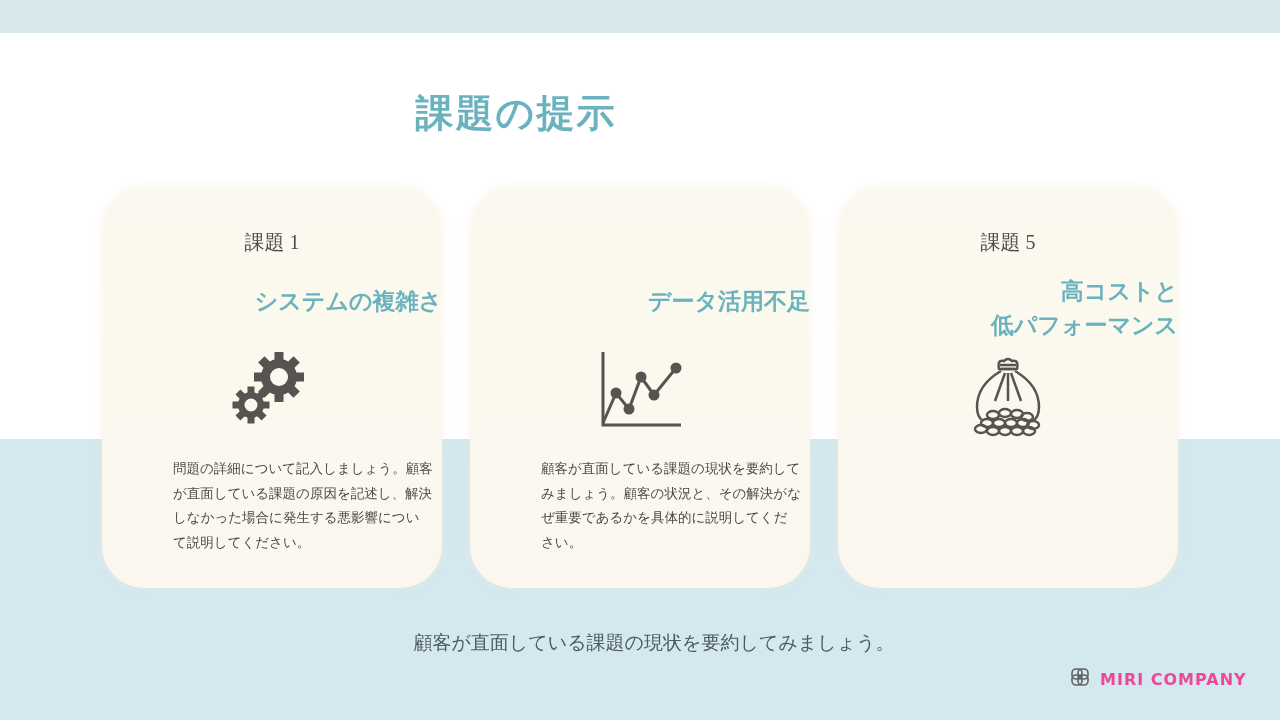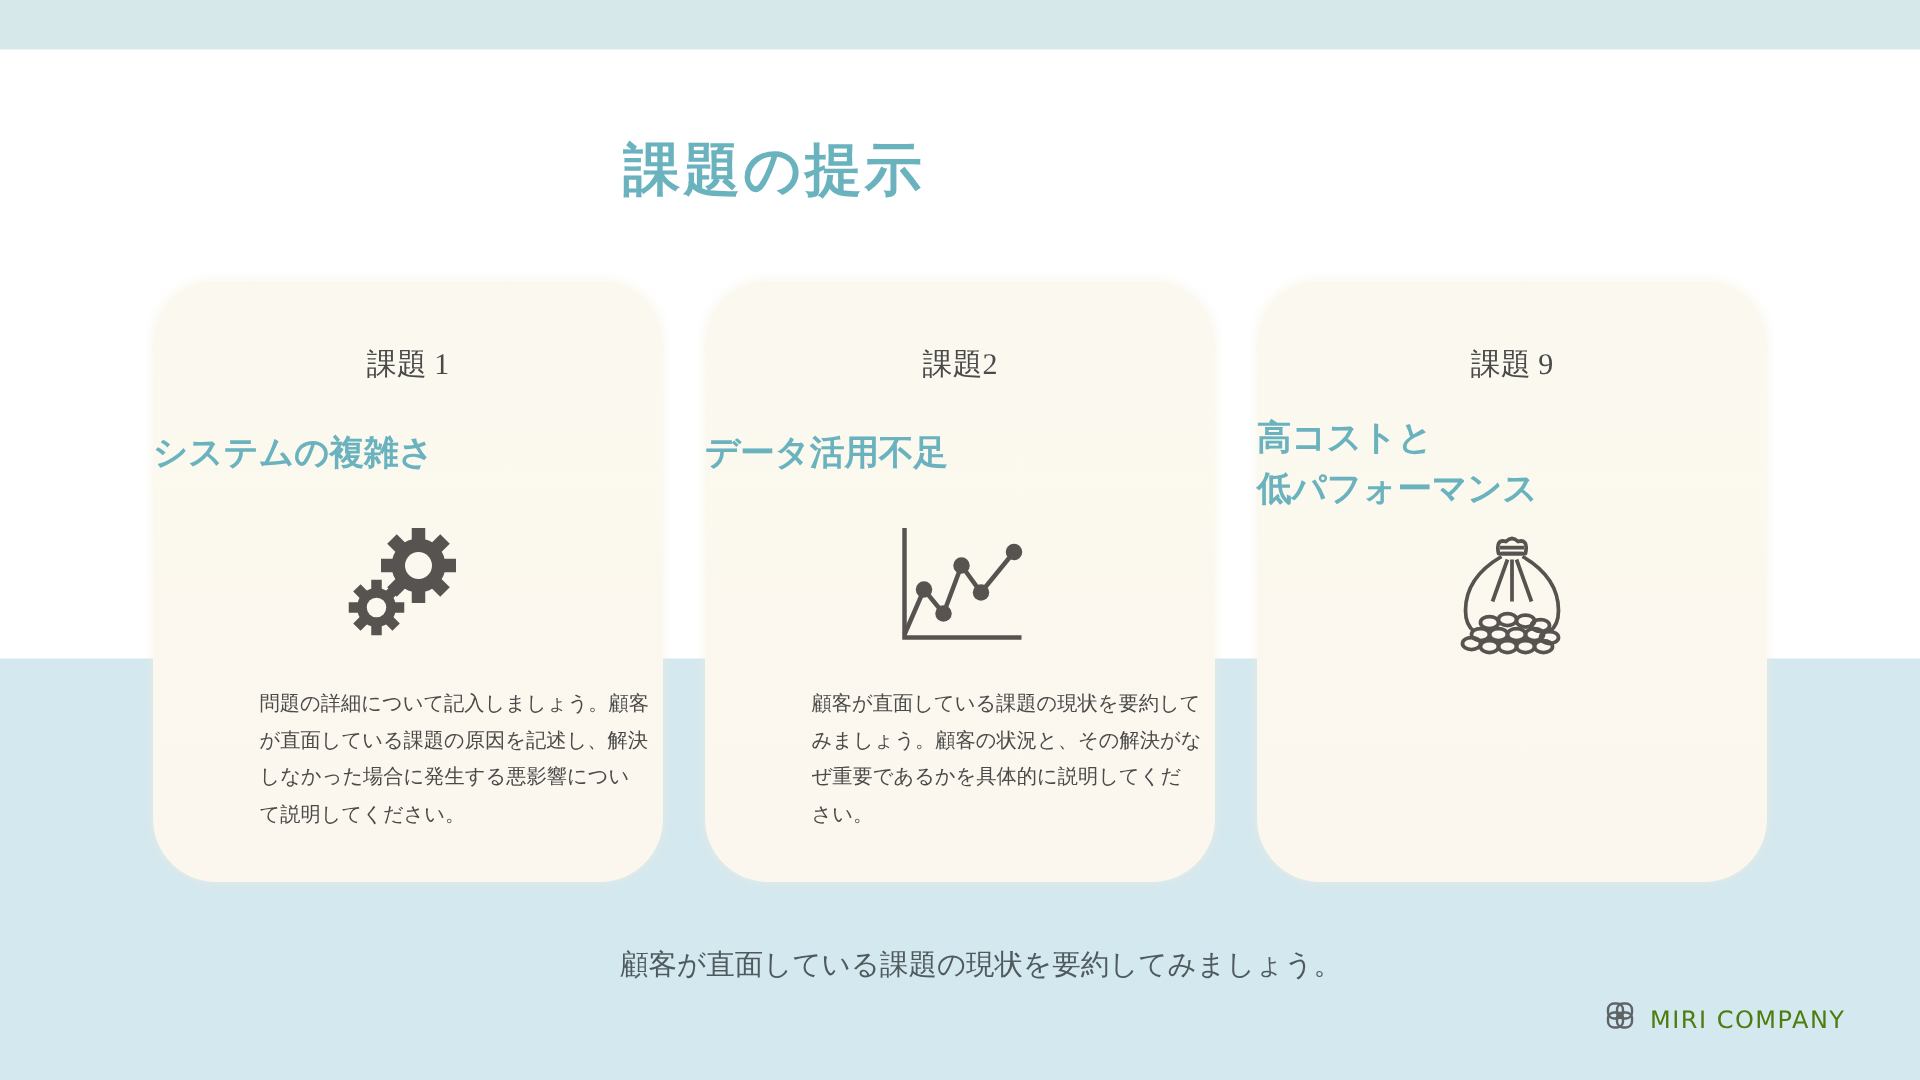--- a/index.html
+++ b/index.html
@@ -32,42 +32,42 @@
     }
     .card.c1 { left: 102px; }
     .card.c2 { left: 470px; }
     .card.c3 { left: 838px; }
     .card-label {
       position: absolute; top: 42px; left: 0; width: 100%;
       text-align: center; font-size: 20px; color: #4a4a4a;
     }
     .card-heading {
       position: absolute; top: 98px; left: 0; width: 100%;
-      text-align: left; font-size: 23px; font-weight: bold;
+      text-align: right; font-size: 23px; font-weight: bold;
       color: #6ab3be; line-height: 34px; white-space: pre-line;
     }
     .c3 .card-heading { top: 88px; }
     .card-icon {
       position: absolute; left: 50%; transform: translateX(-50%);
       top: 160px; width: 90px; height: 85px;
     }
     .card-body {
       position: absolute; top: 270px; left: 43px; width: 260px;
       font-size: 13.5px; line-height: 24.5px; color: #4a4a4a; margin-left: 28px;
     }
     .summary {
       position: absolute; left: 0; top: 630px; width: 1280px;
       text-align: center; font-size: 19px; color: #4f5a5e; padding-left: 28px;
     }
     .brand {
       position: absolute; left: 1070px; top: 668px; height: 22px;
       display: flex; align-items: center; gap: 10px;
     }
     .brand-name {
-      font-size: 16px; color: #4d7c0f; letter-spacing: 1px;
+      font-size: 16px; color: #ec4899; letter-spacing: 1px; font-weight: bold;
     }
   </style>
 </head>
 <body>
 
 <div class="top-band"></div>
 <div class="bottom-band"></div>
 
 <h1 class="title">課題の提示</h1>
 
@@ -103,42 +103,41 @@
           <rect x="10.5" y="-3.5" width="8" height="7" transform="rotate(45)"></rect>
           <circle r="6.5" fill="#fbf9ef"></circle>
         </g>
       </g>
     </svg>
   </div>
   <div class="card-body">問題の詳細について記入しましょう。顧客が直面している課題の原因を記述し、解決しなかった場合に発生する悪影響について説明してください。</div>
 </div>
 
 <div class="card c2">
-  <div class="card-label">課題2</div>
   <div class="card-heading">データ活用不足</div>
   <div class="card-icon">
     <svg width="90" height="85" viewBox="0 0 90 85">
       <g stroke="#575350" stroke-width="3" fill="none">
         <polyline points="8,5 8,78 86,78"></polyline>
         <polyline points="8,76 21,46 34,62 46,30 59,48 81,21"></polyline>
       </g>
       <g fill="#575350">
         <circle cx="21" cy="46" r="5.5"></circle>
         <circle cx="34" cy="62" r="5.5"></circle>
         <circle cx="46" cy="30" r="5.5"></circle>
         <circle cx="59" cy="48" r="5.5"></circle>
         <circle cx="81" cy="21" r="5.5"></circle>
       </g>
     </svg>
   </div>
   <div class="card-body">顧客が直面している課題の現状を要約してみましょう。顧客の状況と、その解決がなぜ重要であるかを具体的に説明してください。</div>
 </div>
 
 <div class="card c3">
-  <div class="card-label">課題 9</div>
+  <div class="card-label">課題 5</div>
   <div class="card-heading">高コストと
 低パフォーマンス</div>
   <div class="card-icon" style="top:168px;">
     <svg width="90" height="85" viewBox="0 0 90 85">
       <g stroke="#575350" stroke-width="2.5" fill="none" stroke-linejoin="round">
         <path d="M36,14 Q34,4 41,6 Q45,2 49,6 Q56,4 54,14 Z"></path>
         <line x1="37" y1="10" x2="53" y2="10"></line>
         <line x1="38" y1="14" x2="52" y2="14"></line>
         <path d="M38,16 Q14,30 14,52 Q14,62 20,66"></path>
         <path d="M52,16 Q76,30 76,52 Q76,62 70,66"></path>

